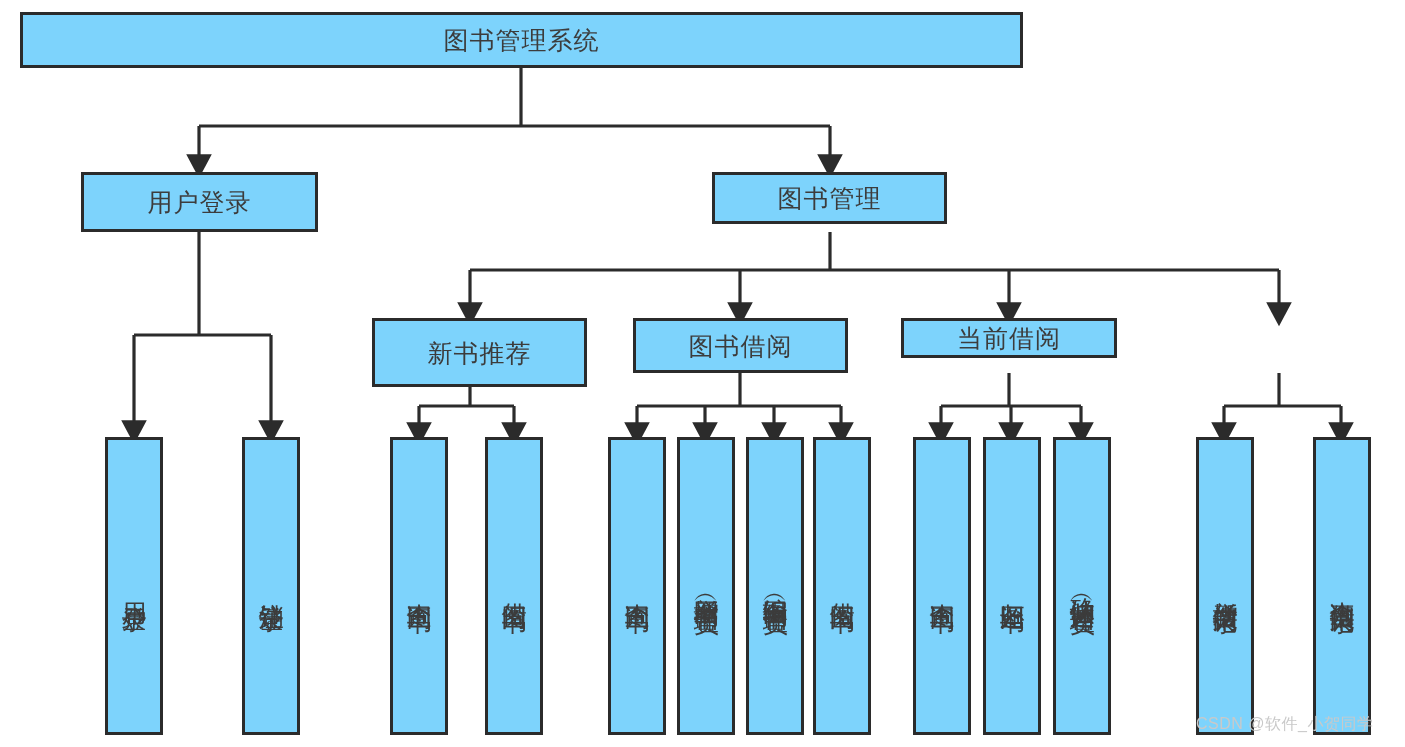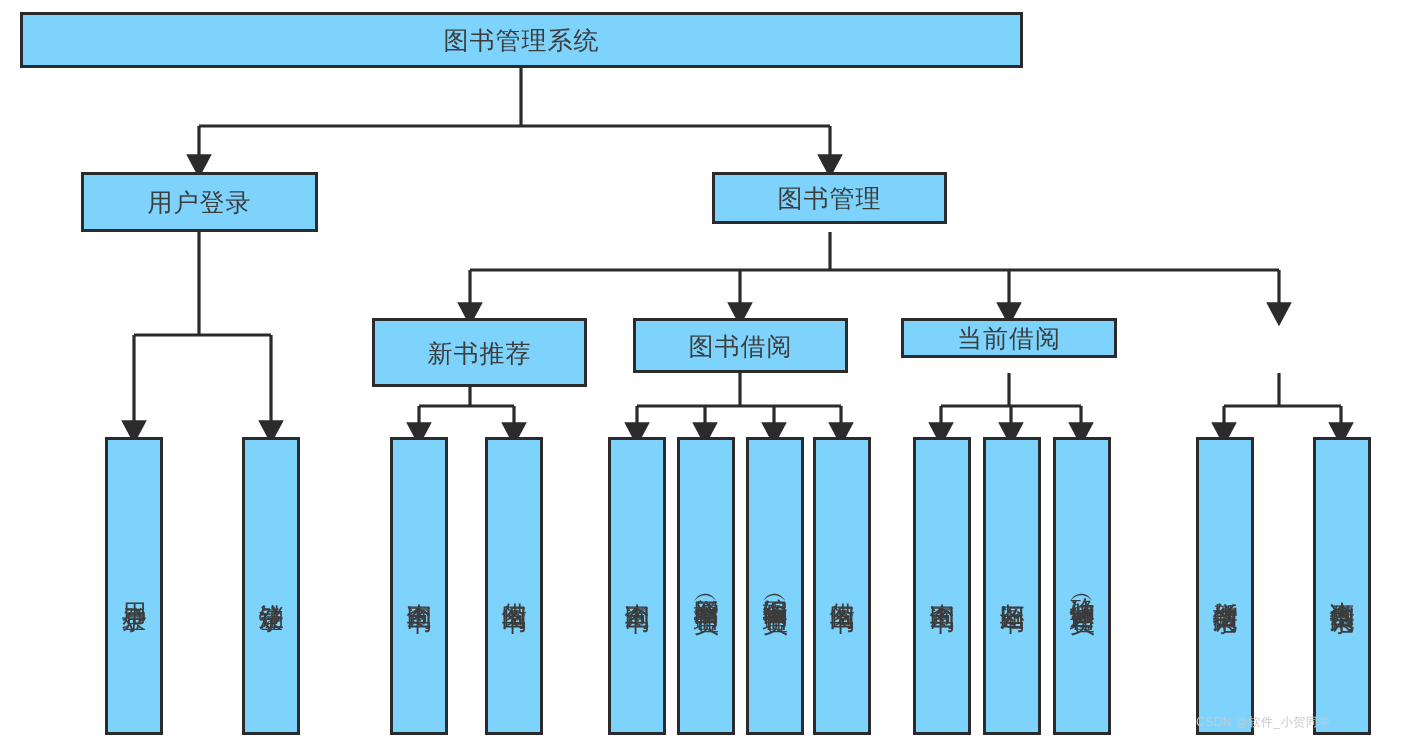--- a/index.html
+++ b/index.html
@@ -50,21 +50,21 @@
     overflow: visible;
   }
   .node.v .vtext {
     writing-mode: vertical-rl;
     text-orientation: upright;
     display: block;
     white-space: nowrap;
   }
   .watermark {
     position: absolute;
-    font-size: 12px;
+    font-size: 16px;
     color: #c9c9c9;
     letter-spacing: 0.5px;
     white-space: nowrap;
     z-index: 5;
   }
 </style>
 </head>
 <body>
 
 <div id="canvas">

